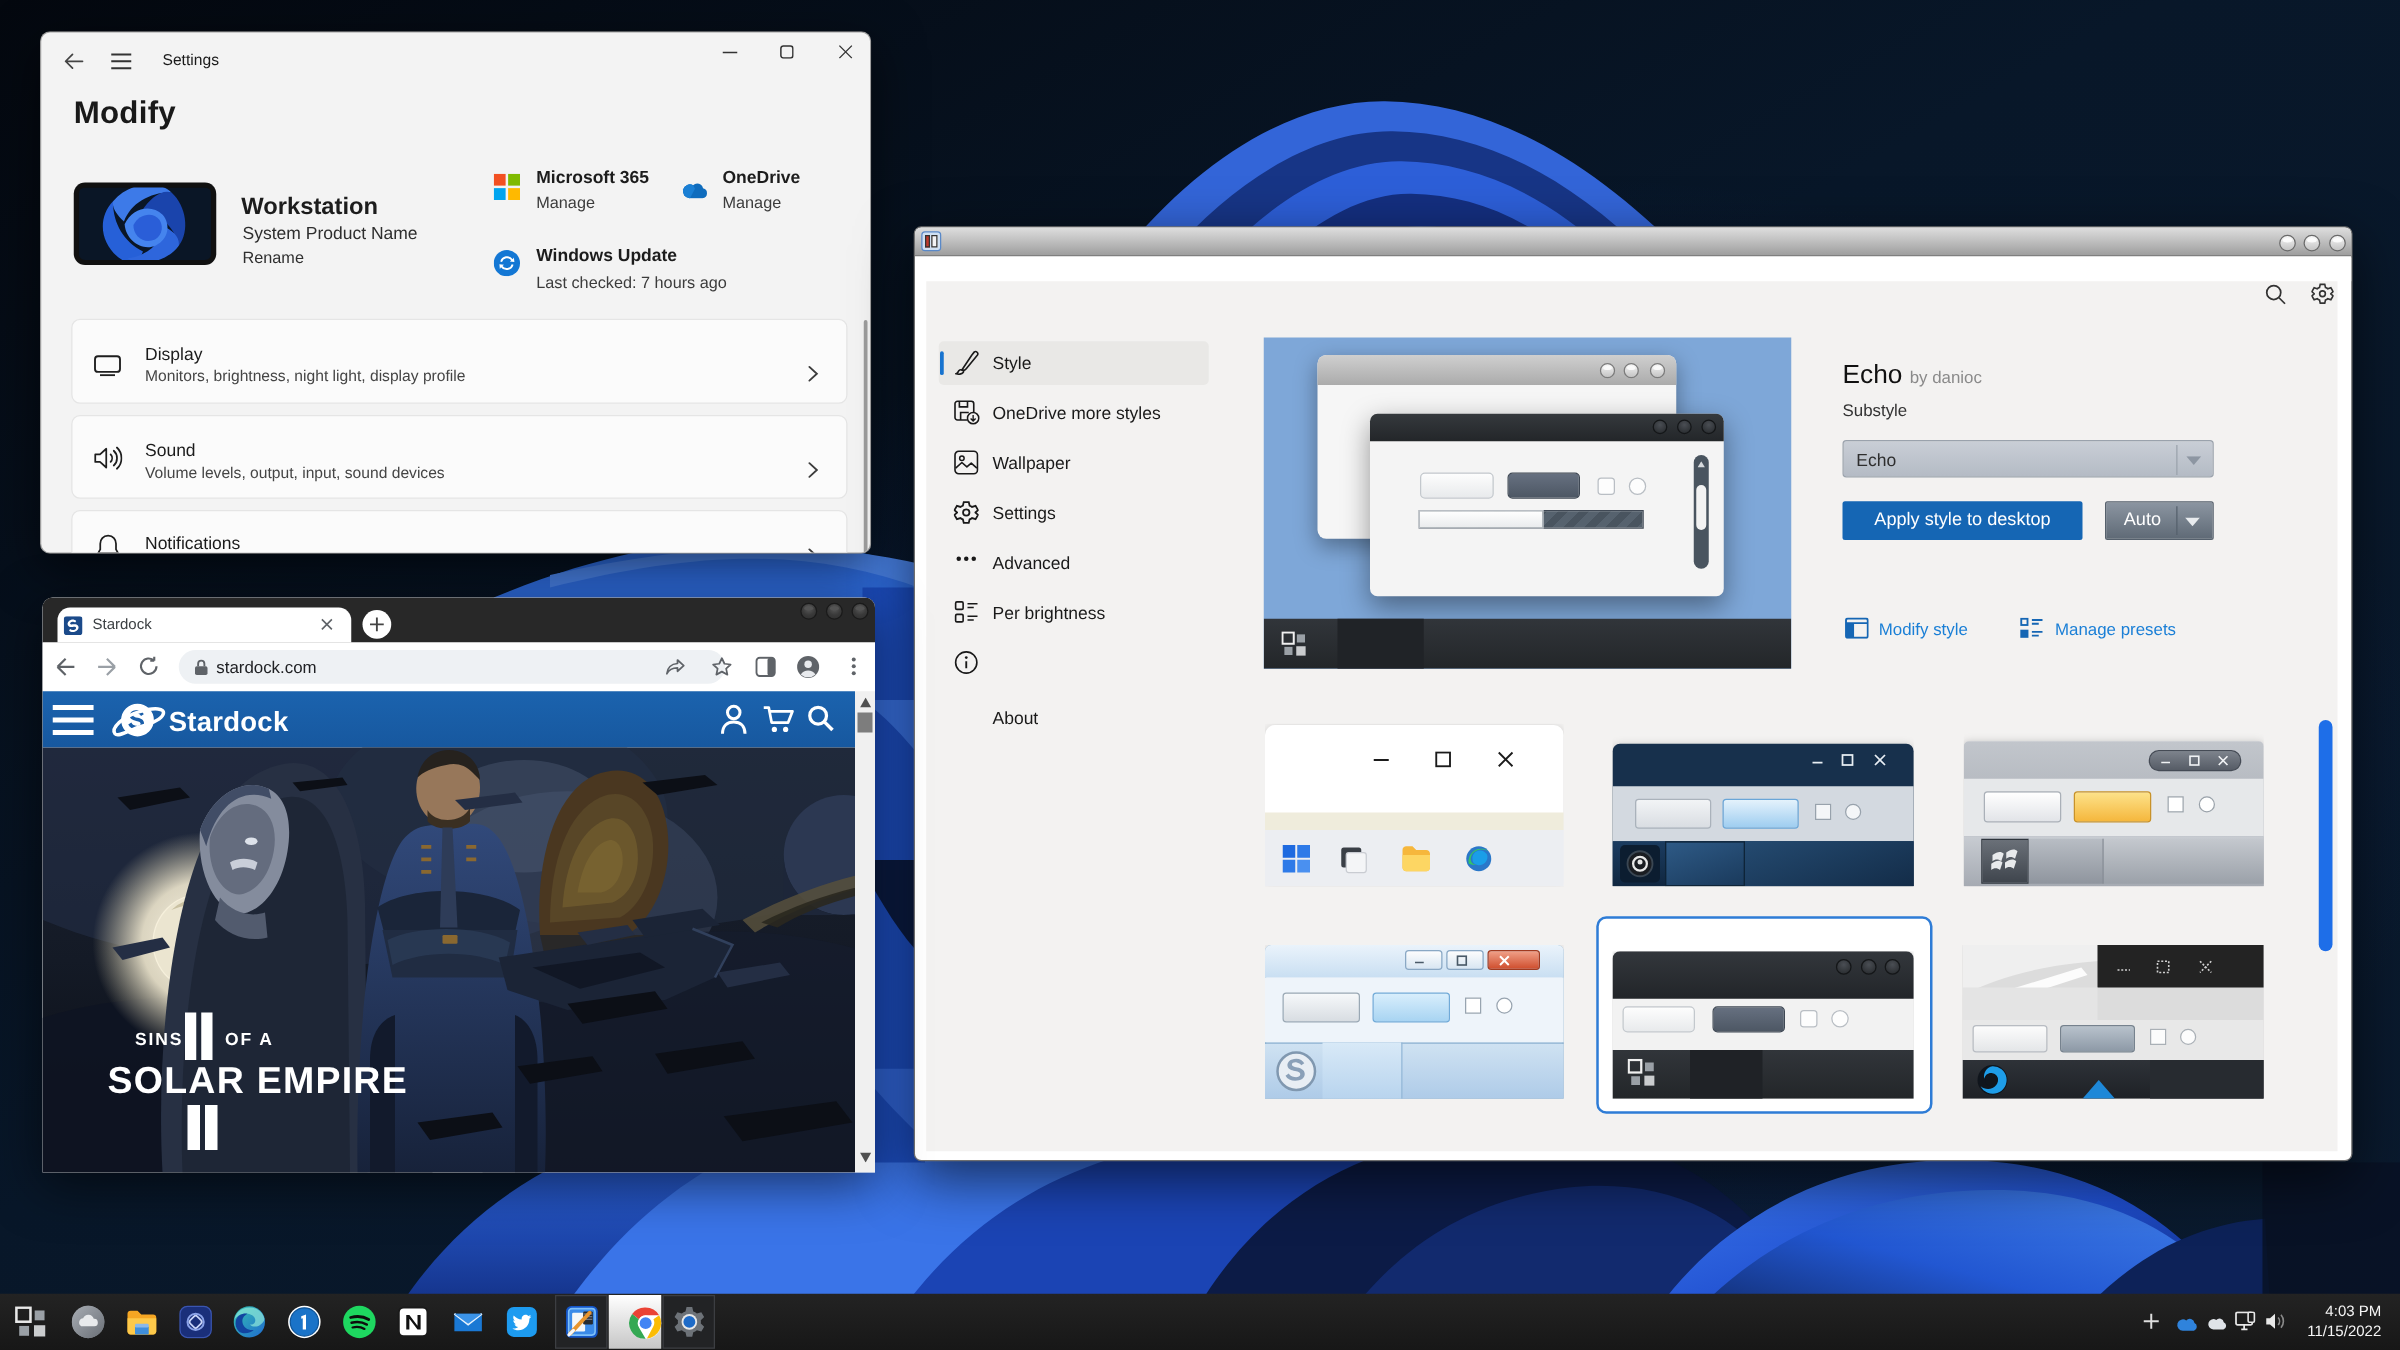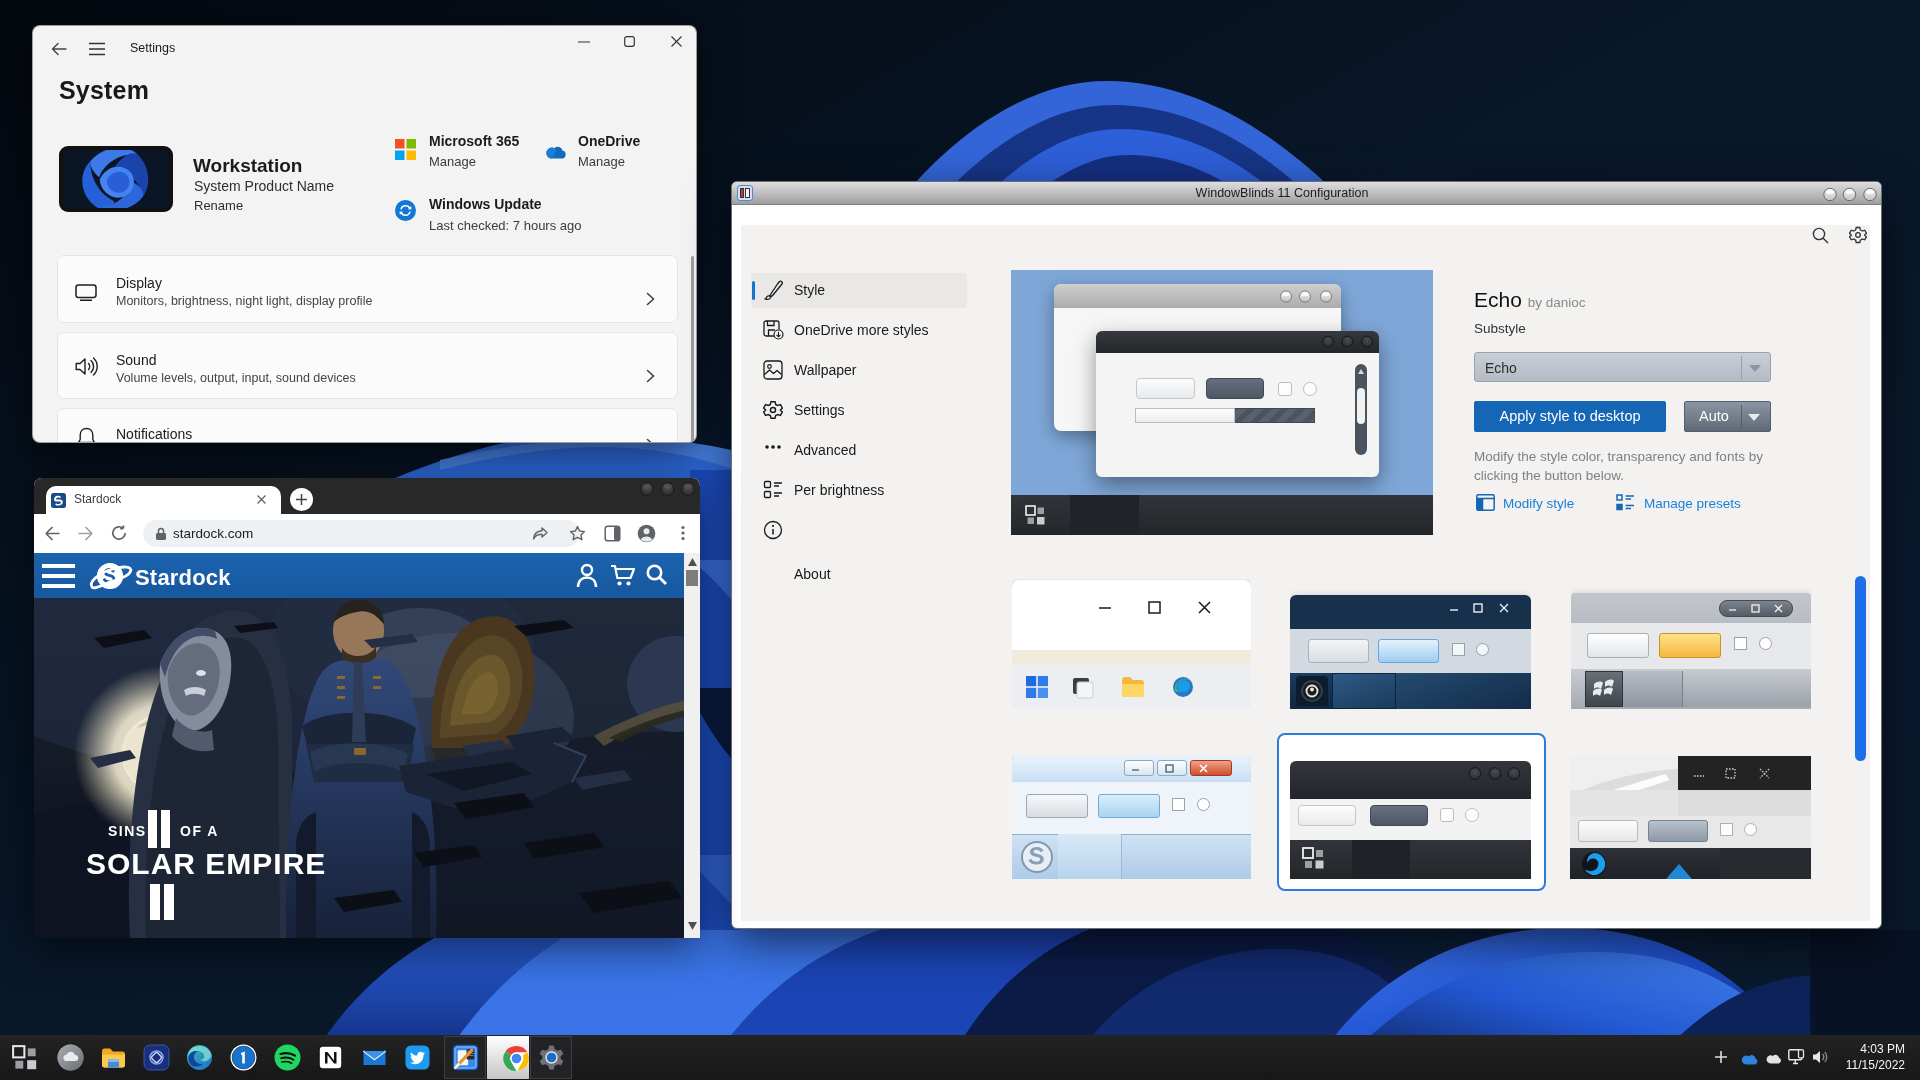--- a/index.html
+++ b/index.html
@@ -91,21 +91,21 @@
   <svg class="abs" style="left:545px;top:10px;" width="12" height="12" viewBox="0 0 12 12">
         <path d="M0 6 H12" stroke="#333" stroke-width="1.2"></path>
       </svg>
   <svg class="abs" style="left:591px;top:10px;" width="11" height="11" viewBox="0 0 11 11">
         <rect x="0.7" y="0.7" width="9.6" height="9.6" rx="2" stroke="#333" stroke-width="1.2" fill="none"></rect>
       </svg>
   <svg class="abs" style="left:638px;top:10px;" width="11" height="11" viewBox="0 0 11 11">
         <path d="M0.5 0.5 L10.5 10.5 M10.5 0.5 L0.5 10.5" stroke="#333" stroke-width="1.1"></path>
       </svg>
 
-  <div class="abs" style="left:26px;top:50px;font-size:25px;font-weight:700;color:#191919;letter-spacing:0.2px;">System</div>
+  <div class="abs" style="left:26px;top:50px;font-size:25px;font-weight:700;color:#191919;letter-spacing:0.2px;">Modify</div>
 
   <div class="abs" style="left:26px;top:120px;width:114px;height:66px;background:#111;border-radius:9px;padding:4px;">
     <svg width="106" height="58" viewBox="0 0 106 58" style="border-radius:5px;">
           <rect width="106" height="58" fill="#0a1626"></rect>
       <g transform="translate(53,30) rotate(-14) scale(1.12)">
         <path d="M-20,22 C-34,10 -34,-12 -18,-22 C-22,-8 -18,8 -6,18 C-10,24 -16,26 -20,22 Z" fill="#2660d8"></path>
         <path d="M-18,-22 C-4,-32 16,-30 24,-18 C10,-22 -6,-18 -14,-6 C-18,-12 -20,-18 -18,-22 Z" fill="#3d7ae8"></path>
         <path d="M24,-18 C32,-6 30,12 20,20 C20,6 12,-6 0,-10 C8,-18 18,-22 24,-18 Z" fill="#1a44ac"></path>
         <path d="M20,20 C8,30 -10,28 -18,20 C-4,22 8,16 12,4 C18,8 22,14 20,20 Z" fill="#2e66dc"></path>
         <path d="M-14,-4 C-6,-14 8,-14 14,-4 C18,4 14,14 4,16 C-6,18 -16,8 -14,-4 Z" fill="#4584ee"></path>
@@ -175,21 +175,20 @@
   <div class="abs" style="left:658px;top:230px;width:3px;height:212px;background:#9d9d9d;border-radius:2px;"></div>
 </div>
 
 <div class="abs" id="win-wb" style="left:731px;top:181px;width:1151px;height:748px;background:#fff;border-radius:6px;box-shadow:0 14px 44px rgba(0,0,0,0.6);overflow:hidden;border:1px solid #6f6f6f;">
 
   <div class="abs" style="left:0;top:0;width:1151px;height:23px;background:linear-gradient(#dedede,#c2c2c2 45%,#9e9e9e);border-bottom:1px solid #7f7f7f;"></div>
   <div class="abs" style="left:5px;top:3px;width:16px;height:16px;background:#cfe0f2;border:1px solid #5a89c8;border-radius:3px;">
     <div class="abs" style="left:2px;top:2px;width:4px;height:10px;background:#c0392b;border:1px solid #333;"></div>
     <div class="abs" style="left:7px;top:2px;width:5px;height:10px;background:#f4f4f4;border:1px solid #333;"></div>
   </div>
-  <div class="abs" style="left:0;top:4px;width:1100px;text-align:center;font-size:12.5px;color:#1c1c1c;">WindowBlinds 11 Configuration</div>
   <svg class="abs" style="left:1090px;top:5px;" width="56" height="15" viewBox="0 0 56 15">
     <defs>
           <linearGradient id="wbbtn" x1="0" y1="0" x2="0" y2="1">
             <stop offset="0" stop-color="#fdfdfd"></stop>
             <stop offset="0.5" stop-color="#dcdcdc"></stop>
             <stop offset="1" stop-color="#c2c2c2"></stop>
           </linearGradient>
         </defs>
     <g stroke="#6a6a6a" stroke-width="1" fill="url(#wbbtn)">
           <circle cx="8" cy="7.5" r="6.2"></circle>
@@ -329,21 +328,20 @@
         </svg>
   </div>
   <div class="abs" style="left:742px;top:219px;width:192px;height:31px;background:#1566b4;border-radius:2px;color:#fff;font-size:14.5px;text-align:center;line-height:31px;">Apply style to desktop</div>
   <div class="abs" style="left:952px;top:219px;width:87px;height:31px;background:linear-gradient(#8b95a1,#5f6a76);border-radius:2px;border:1px solid #55606c;">
     <div class="abs" style="left:14px;top:6px;font-size:14.5px;color:#fff;">Auto</div>
     <div class="abs" style="left:56px;top:3px;width:1px;height:23px;background:#55606c;"></div>
     <svg class="abs" style="left:63px;top:12px;" width="12" height="7" viewBox="0 0 12 7">
           <path d="M0 0 H12 L6 7 Z" fill="#e8ebee"></path>
         </svg>
   </div>
-  <div class="abs" style="left:742px;top:265px;width:330px;font-size:13.5px;line-height:19px;color:#808080;">Modify the style color, transparency and fonts by clicking the button below.</div>
   <svg class="abs" style="left:744px;top:312px;" width="19" height="17" viewBox="0 0 19 17">
         <rect x="0.8" y="0.8" width="17.4" height="15.4" rx="1.5" stroke="#1566b4" stroke-width="1.5" fill="none"></rect>
         <path d="M0.8 4.5 H18.2 M6.5 4.5 V16" stroke="#1566b4" stroke-width="1.5"></path>
         <rect x="0.8" y="4.5" width="5.7" height="11.7" fill="#1566b4"></rect>
       </svg>
   <div class="abs" style="left:771px;top:314px;font-size:13.5px;color:#1a7fd6;">Modify style</div>
   <svg class="abs" style="left:884px;top:312px;" width="19" height="17" viewBox="0 0 19 17">
         <g stroke="#1566b4" stroke-width="1.5" fill="none">
           <rect x="1" y="1" width="5" height="5"></rect>
           <rect x="1" y="10.5" width="5" height="5"></rect>

